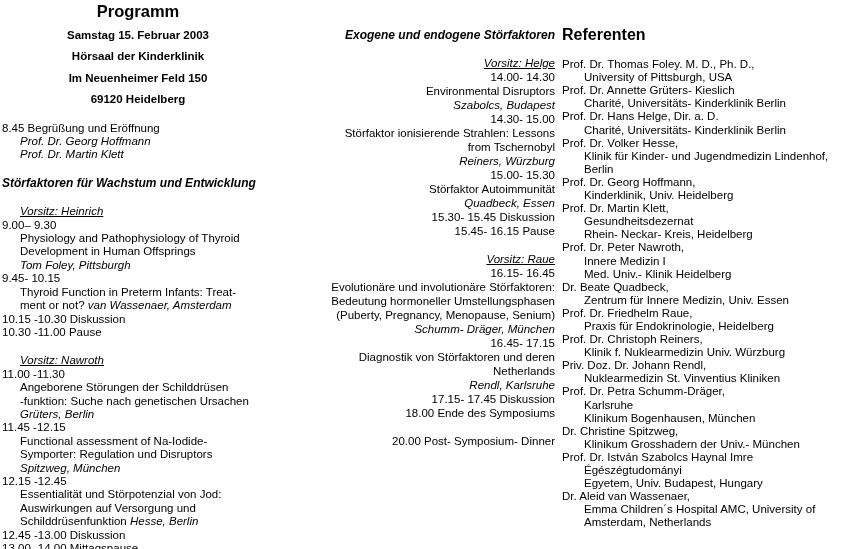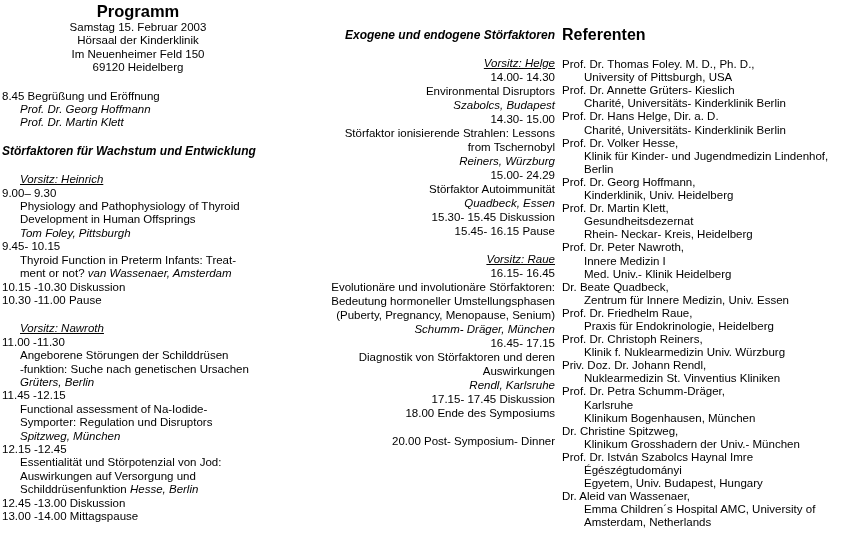--- a/index.html
+++ b/index.html
@@ -12,21 +12,21 @@
   .line{white-space:nowrap;font-size:11.5px;}
   .c-left  .line{line-height:13.4px;}
   .c-mid   .line{line-height:14px;}
   .c-right .line{line-height:13.1px;}
   .c-left  .blank{height:15px;}
   .c-mid   .blank{height:14px;}
   .c-right .blank{height:17px;}
   .ind1{padding-left:18px;}
   .c-right .ind1{padding-left:22px;}
   .st-title{font-weight:bold;font-size:16.5px;line-height:19px !important;}
-  .st-bold{font-weight:normal;}
+  .st-bold{font-weight:bold;margin-top:8px;}
   .st-bold-italic{font-weight:bold;font-style:italic;font-size:12px;}
   .st-italic{font-style:italic;}
   .st-vorsitz{font-style:italic;text-decoration:underline;}
   .st-heading{font-weight:bold;font-size:16px;}
   .align-center{text-align:center;}
   .seg-italic{font-style:italic;}
 </style>
 </head>
 <body>
 
@@ -74,35 +74,35 @@
     <div class="line st-bold-italic">Exogene und endogene Störfaktoren</div>
     <div class="blank"></div>
     <div class="line st-vorsitz ind1">Vorsitz: Helge</div>
     <div class="line">14.00- 14.30</div>
     <div class="line ind1">Environmental Disruptors</div>
     <div class="line st-italic ind1">Szabolcs, Budapest</div>
     <div class="line">14.30- 15.00</div>
     <div class="line ind1">Störfaktor ionisierende Strahlen: Lessons</div>
     <div class="line ind1">from Tschernobyl</div>
     <div class="line st-italic ind1">Reiners, Würzburg</div>
-    <div class="line">15.00- 24.29</div>
+    <div class="line">15.00- 15.30</div>
     <div class="line ind1">Störfaktor Autoimmunität</div>
     <div class="line st-italic ind1">Quadbeck, Essen</div>
     <div class="line">15.30- 15.45 Diskussion</div>
     <div class="line">15.45- 16.15 Pause</div>
     <div class="blank"></div>
     <div class="line st-vorsitz ind1">Vorsitz: Raue</div>
     <div class="line">16.15- 16.45</div>
     <div class="line ind1">Evolutionäre und involutionäre Störfaktoren:</div>
     <div class="line ind1">Bedeutung hormoneller Umstellungsphasen</div>
     <div class="line ind1">(Puberty, Pregnancy, Menopause, Senium)</div>
     <div class="line st-italic ind1">Schumm- Dräger, München</div>
     <div class="line">16.45- 17.15</div>
     <div class="line ind1">Diagnostik von Störfaktoren und deren</div>
-    <div class="line ind1">Auswirkungen</div>
+    <div class="line ind1">Netherlands</div>
     <div class="line st-italic ind1">Rendl, Karlsruhe</div>
     <div class="line">17.15- 17.45 Diskussion</div>
     <div class="line">18.00 Ende des Symposiums</div>
     <div class="blank"></div>
     <div class="line">20.00 Post- Symposium- Dinner</div>
   </div>
 <div class="col c-right" style="left:562px;top:28px; width:294px;">
     <div class="line st-heading">Referenten</div>
     <div class="blank"></div>
     <div class="line">Prof. Dr. Thomas Foley. M. D., Ph. D.,</div>

